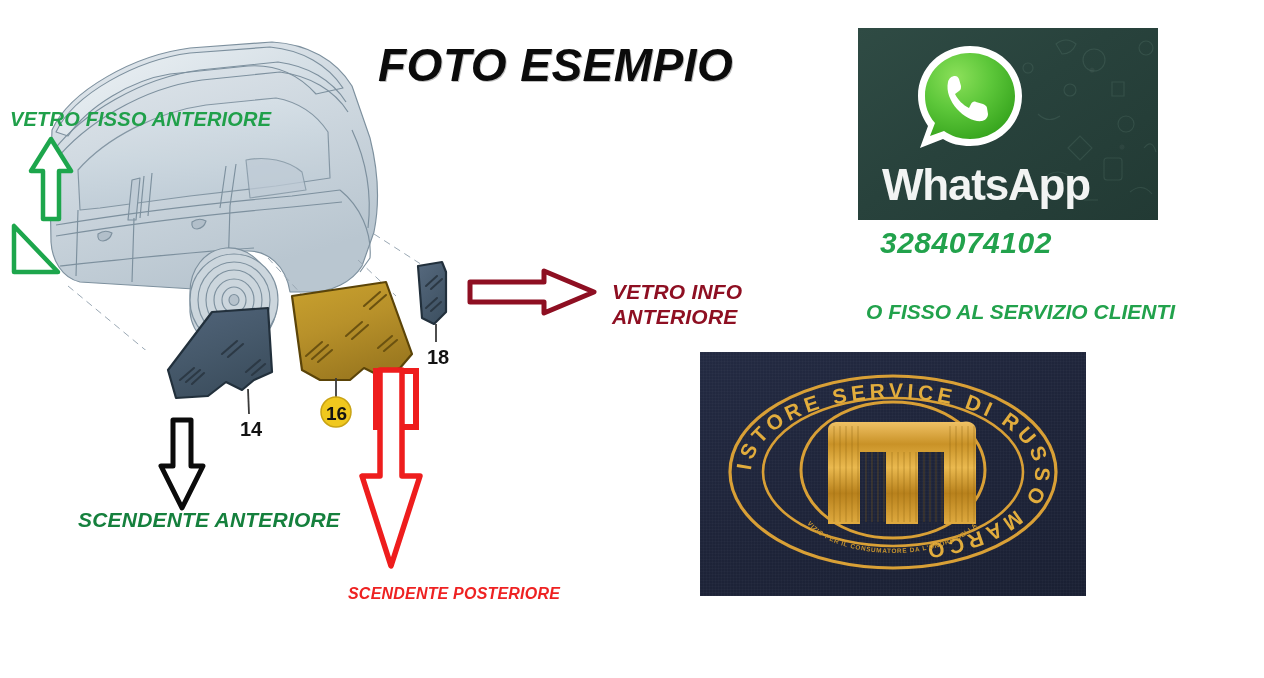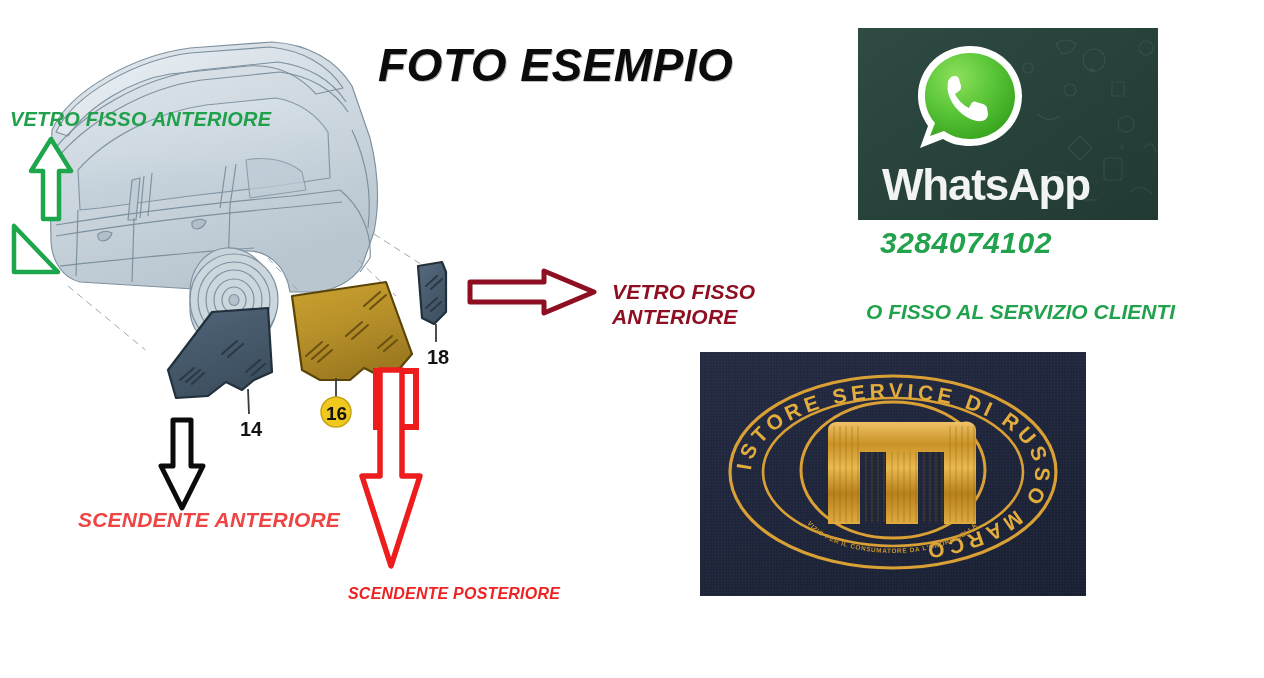--- a/index.html
+++ b/index.html
@@ -45,21 +45,21 @@
   }
   #lbl-vfp{
     left:612px; top:280px;
     font-size:21px;
     color:#8e0f22;
     letter-spacing:.2px;
   }
   #lbl-sa{
     left:78px; top:508px;
     font-size:21px;
-    color:#ef4444;
+    color:#15803d;
     letter-spacing:.2px;
   }
   #lbl-sp{
     left:348px; top:585px;
     font-size:16px;
     color:#ee2222;
     letter-spacing:.2px;
   }
 
   
@@ -326,21 +326,21 @@
     <svg width="132" height="48" viewBox="0 0 132 48" xmlns="http://www.w3.org/2000/svg">
       <path d="M4,14 L78,14 L78,3 L128,24 L78,45 L78,34 L4,34 Z" fill="#ffffff" stroke="#8e0f22" stroke-width="5" stroke-linejoin="round"></path>
     </svg>
   </div>
 
   <div class="abs" id="title">FOTO ESEMPIO</div>
 
   <div class="abs lbl" id="lbl-vfa">VETRO FISSO ANTERIORE</div>
 
   <div class="abs lbl" id="lbl-vfp">
-    <div>VETRO FISSO</div>
+    <div>VETRO INFO</div>
     <div>ANTERIORE</div>
   </div>
 
   <div class="abs lbl" id="lbl-sa">SCENDENTE ANTERIORE</div>
 
   <div class="abs lbl" id="lbl-sp">SCENDENTE POSTERIORE</div>
 
   <div class="abs" id="wa-banner">
     <svg id="wa-texture" viewBox="0 0 300 192" xmlns="http://www.w3.org/2000/svg">
       <g stroke="#7fa394" stroke-width="1.1" fill="none" opacity="0.55">

